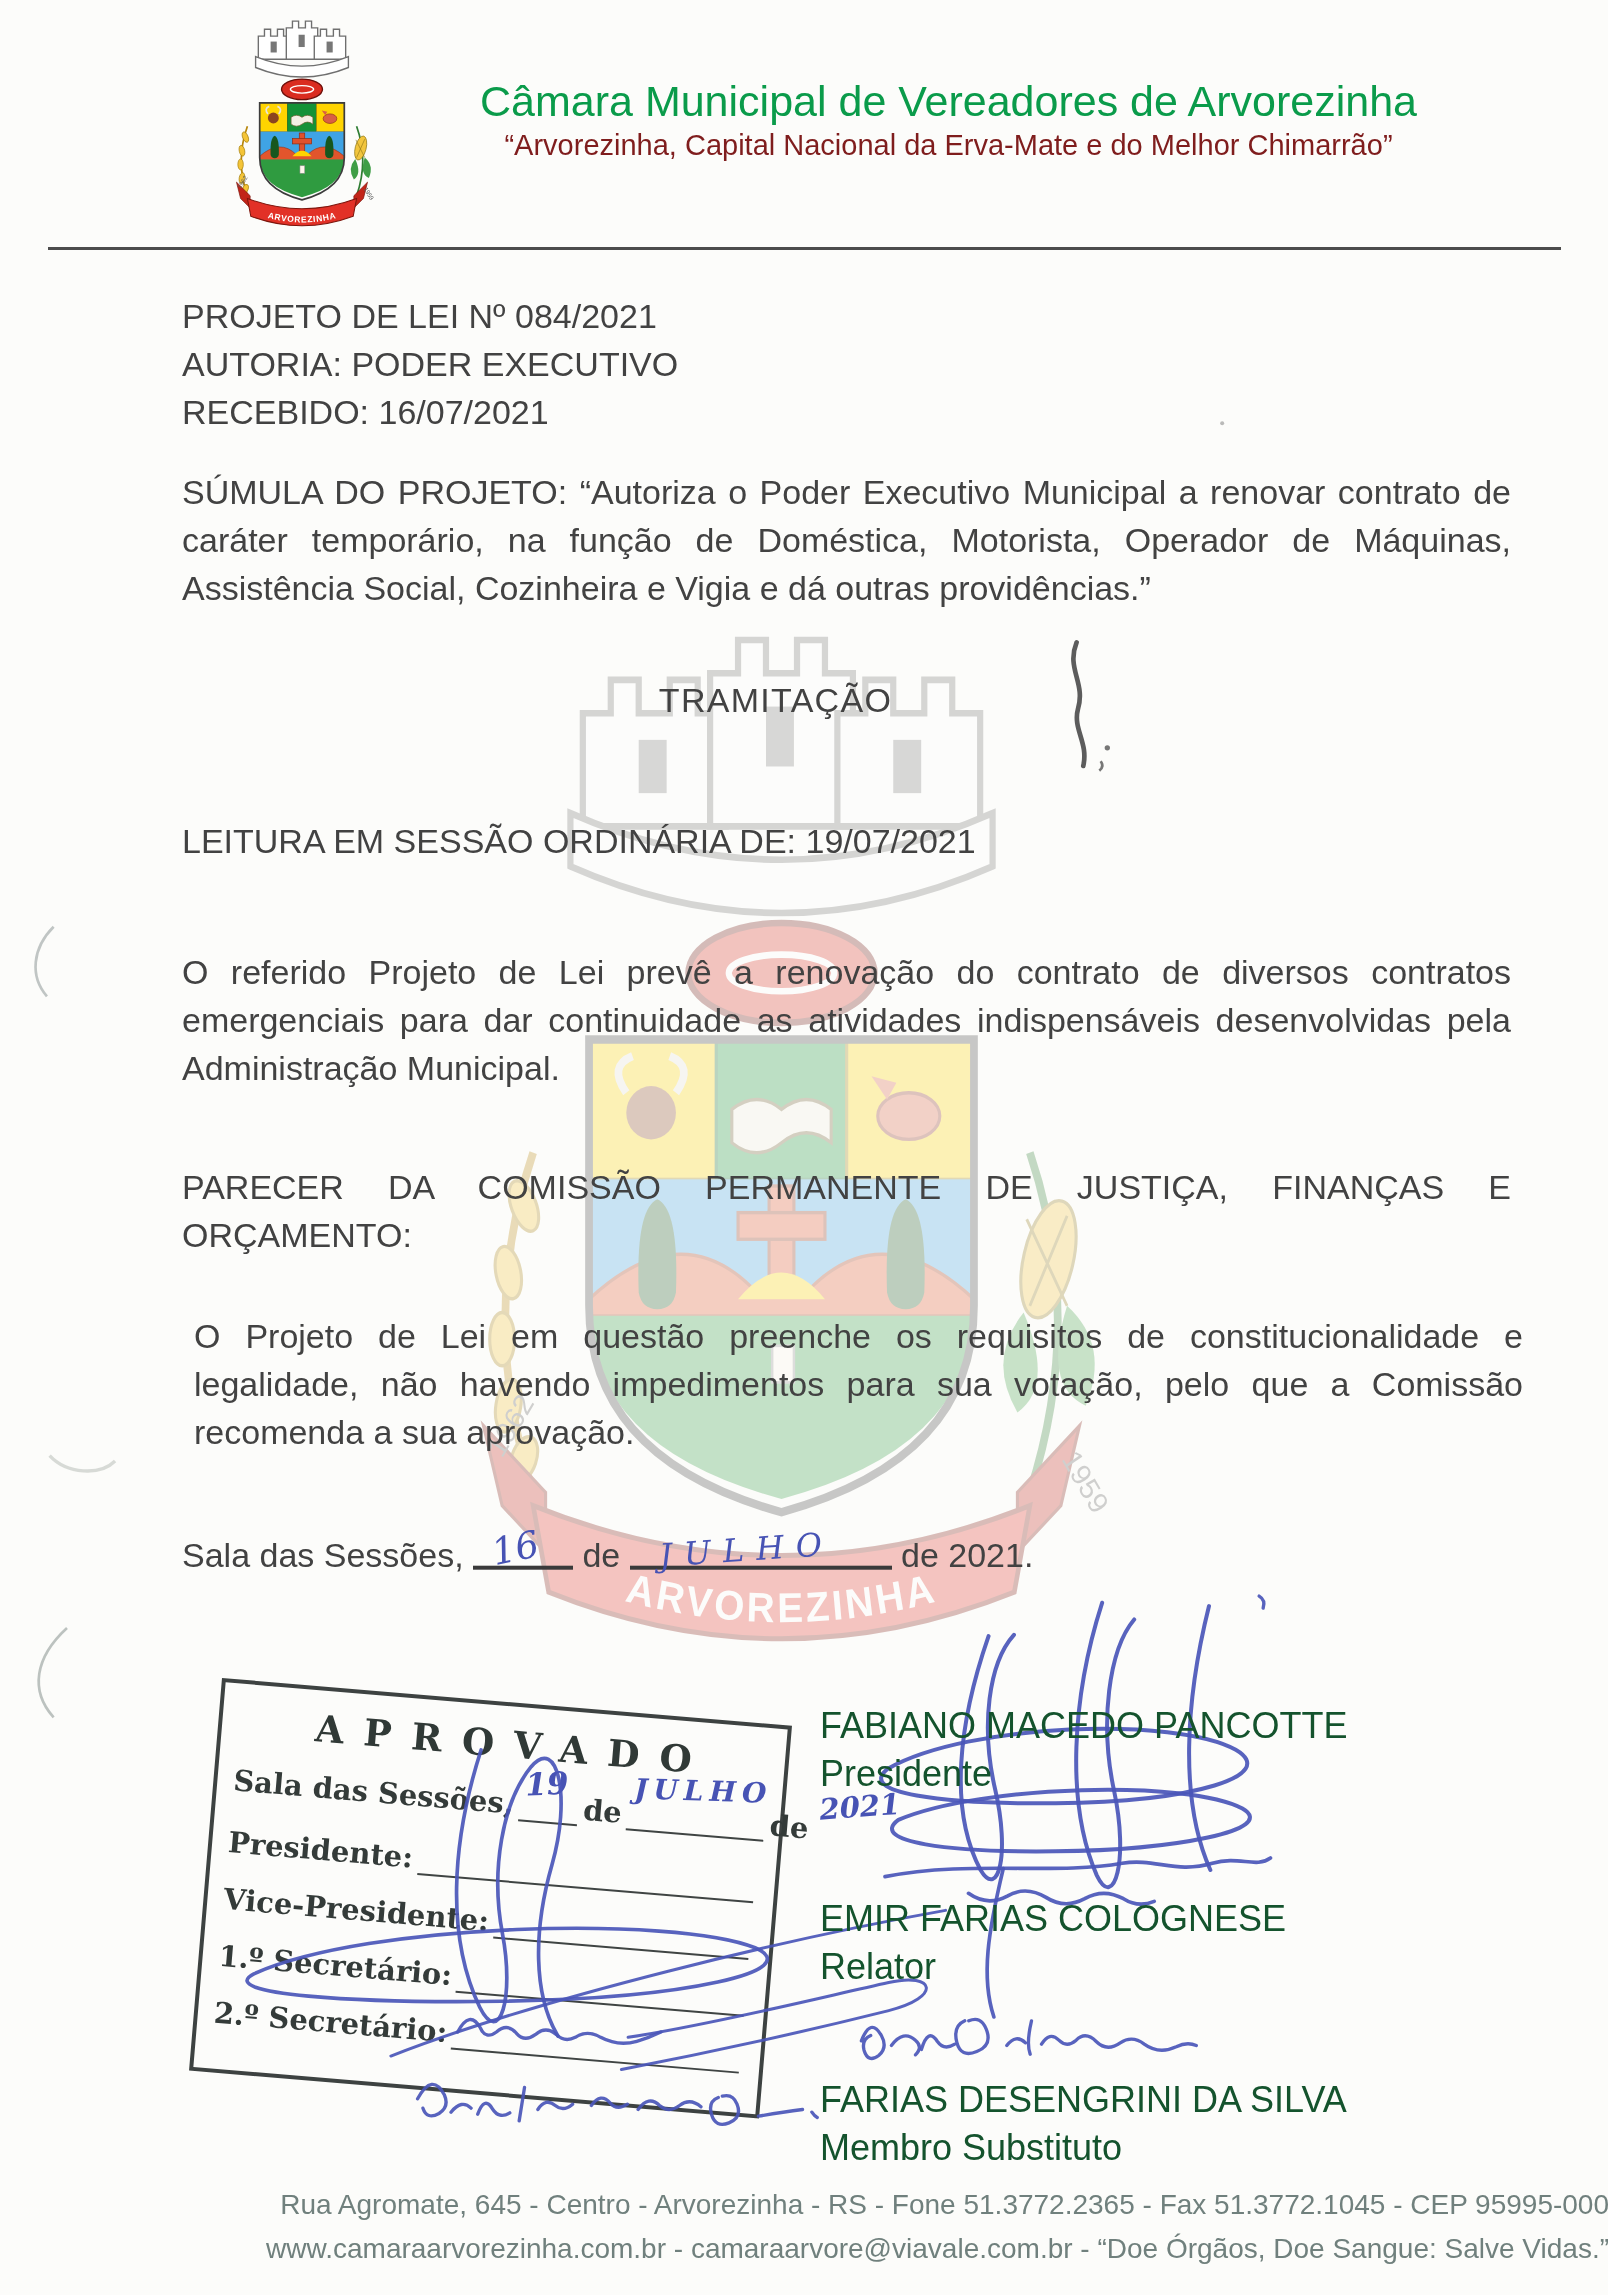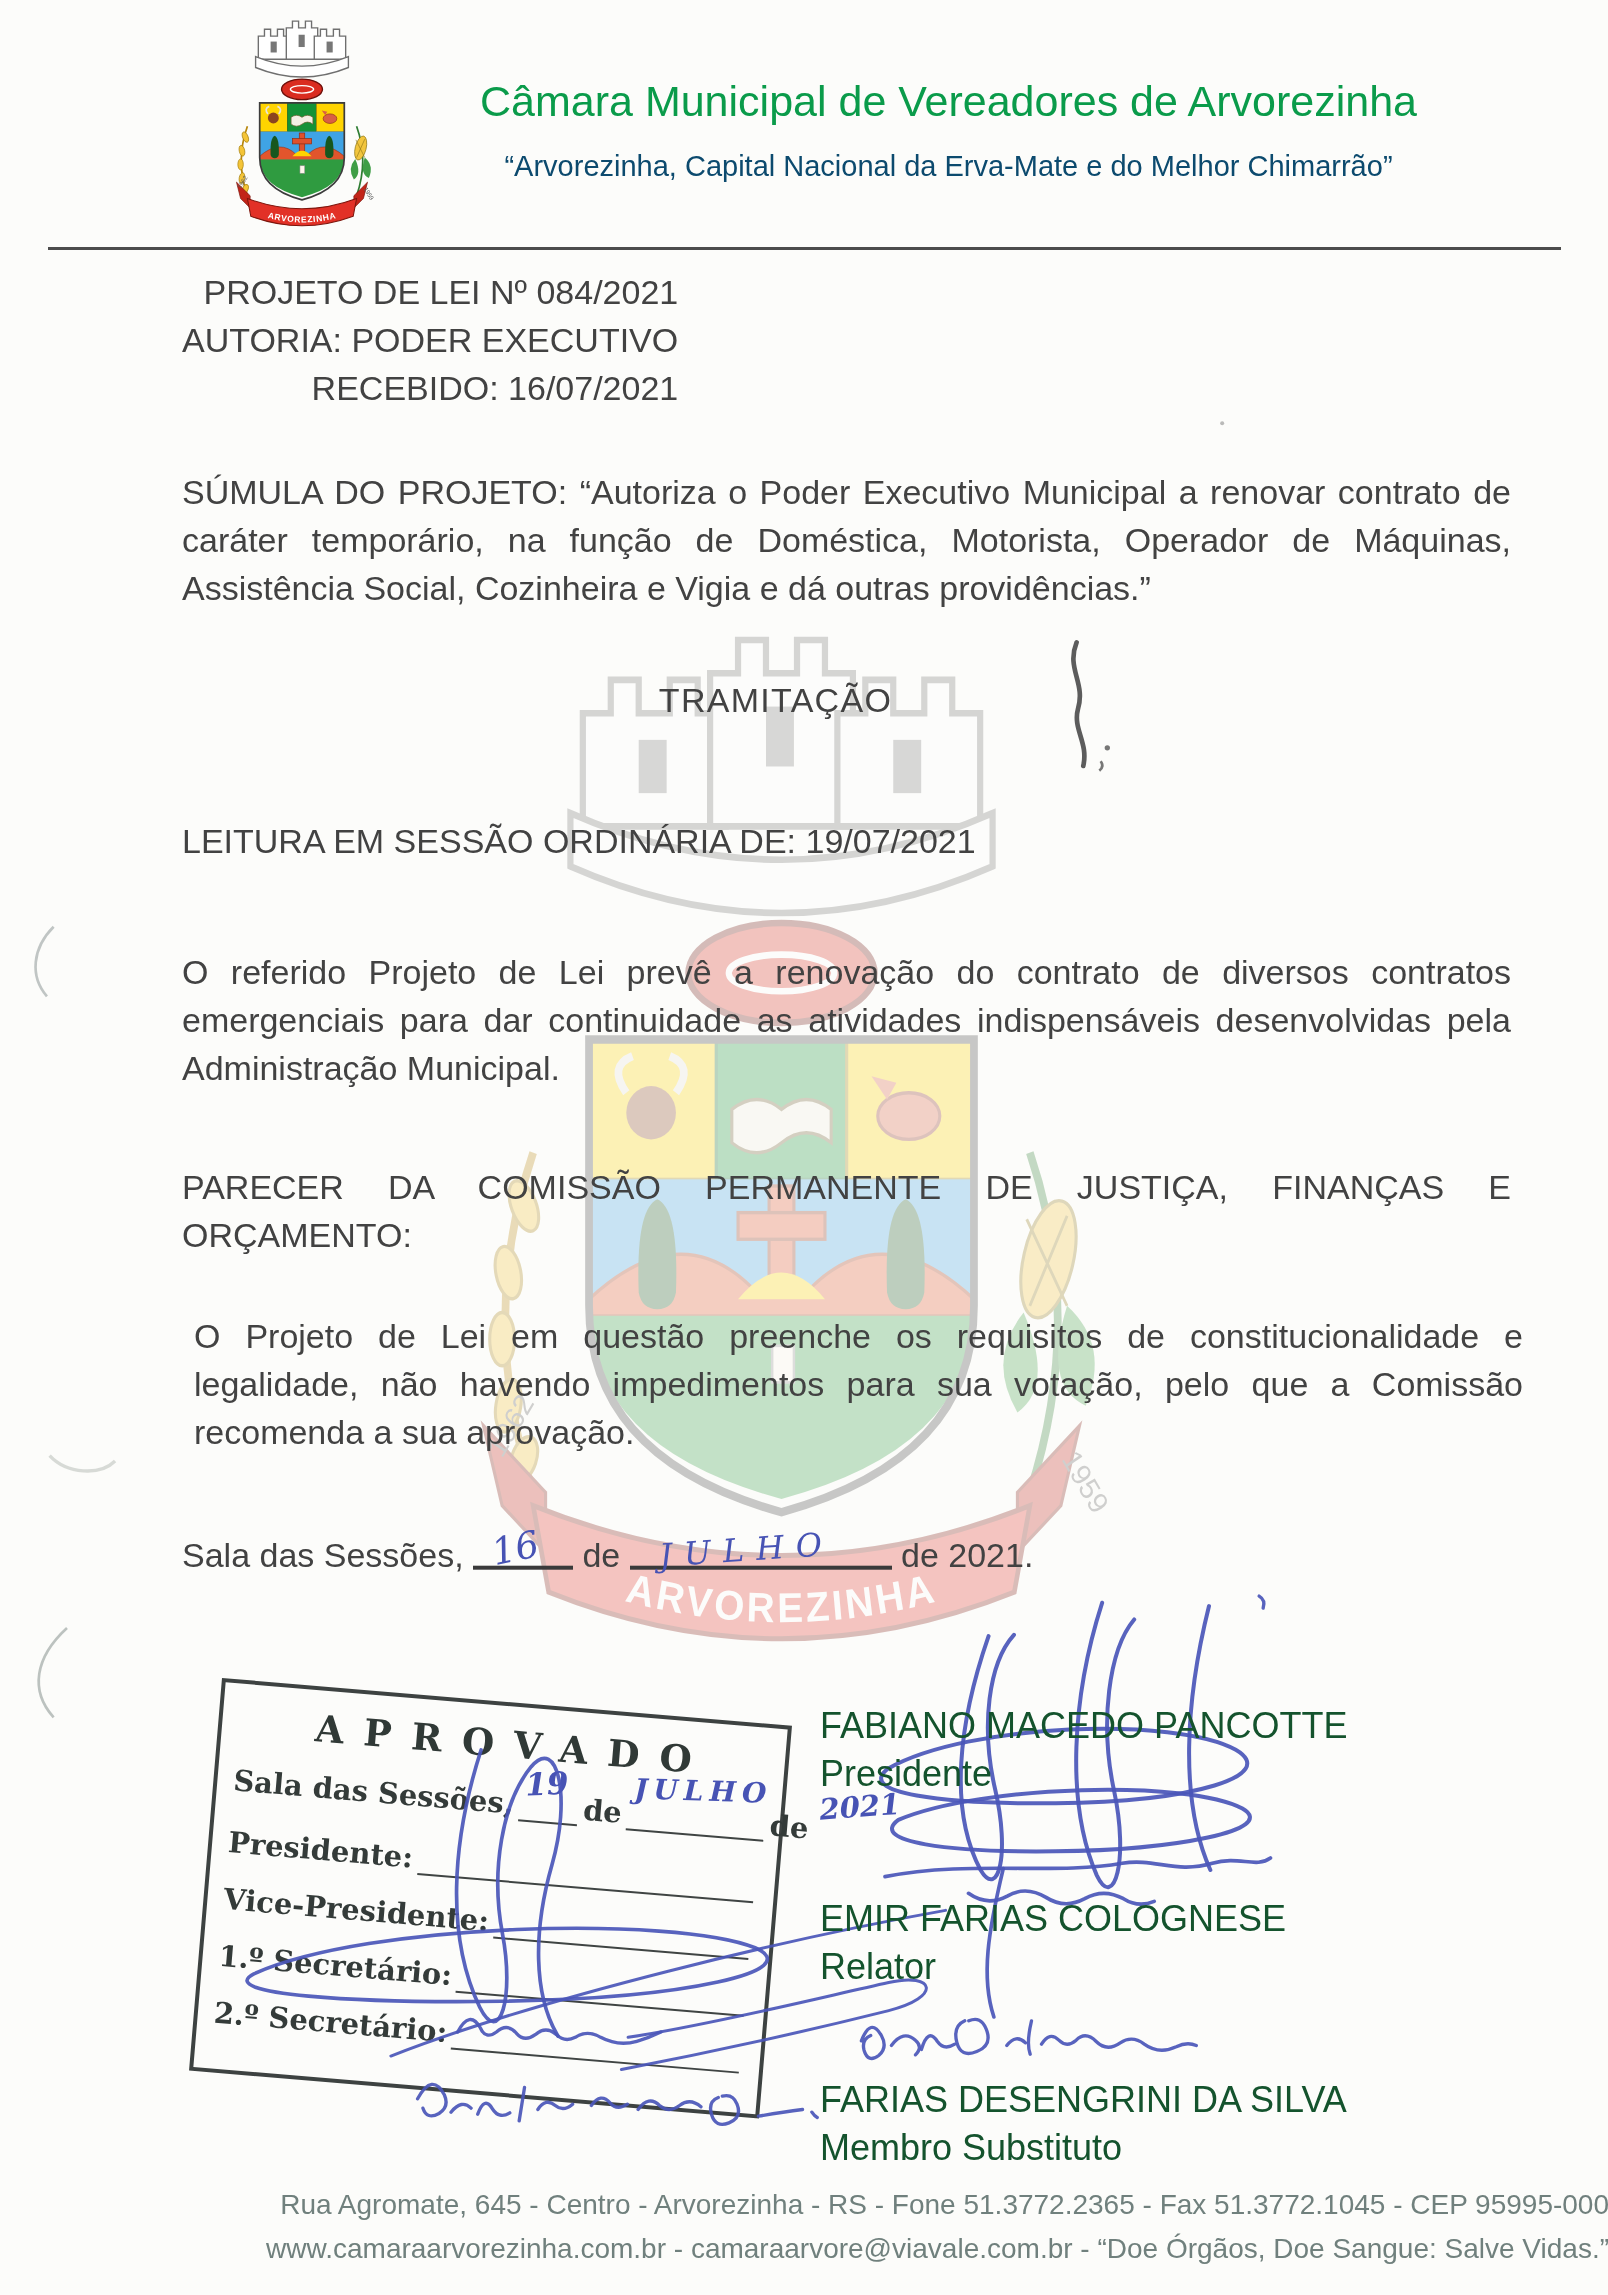--- a/index.html
+++ b/index.html
@@ -5,29 +5,29 @@
   html,body{margin:0;padding:0;background:#e8e8e6;}
   .page{
     position:relative;width:1609px;height:2295px;margin:0 auto;
     background:#fcfcfa;overflow:hidden;
     font-family:"Liberation Sans",sans-serif;color:#454545;padding-left:46px;
   }
   
   .logo{position:absolute;left:218px;top:17.4px;width:168px;height:232px;}
   .header-text{position:absolute;left:414px;top:77px;width:1069px;text-align:center;}
   .header-title{font-size:43px;font-weight:500;color:#0a9b4a;letter-spacing:0px;white-space:nowrap;}
-  .header-subtitle{margin-top:24px;font-size:29px;color:#0c4a6e;white-space:nowrap;}
+  .header-subtitle{margin-top:3px;font-size:29px;color:#7f1d1d;white-space:nowrap;}
   .header-rule{position:absolute;left:48px;top:247px;width:1513px;height:2.7px;background:#4c4c4c;}
   
   .watermark{position:absolute;left:409px;top:620px;width:745px;height:1132px;opacity:.27;}
   
   .doc{position:absolute;font-size:34px;line-height:48px;color:#424242;}
   .nowrap{white-space:nowrap;}
   .just{text-align:justify;}
-  .meta{left:182px;top:268px;text-align:right;}
+  .meta{left:182px;top:292px;}
   .sumula{left:182px;top:468px;width:1329px;}
   .tramitacao{left:0;top:676px;width:1609px;text-align:center;transform:translateX(-29px);letter-spacing:1.3px;}
   .leitura{left:182px;top:817px;}
   .para1{left:182px;top:948px;width:1329px;}
   .parecer{left:182px;top:1163px;width:1329px;}
   .parecer .l1{text-align:justify;text-align-last:justify;}
   .para2{left:194px;top:1312px;width:1329px;}
   
   .sala{left:182px;top:1531px;white-space:nowrap;}
   .sala .u{display:inline-block;border-bottom:4px solid #3a3a3a;transform:translateY(2.7px);position:relative;}

